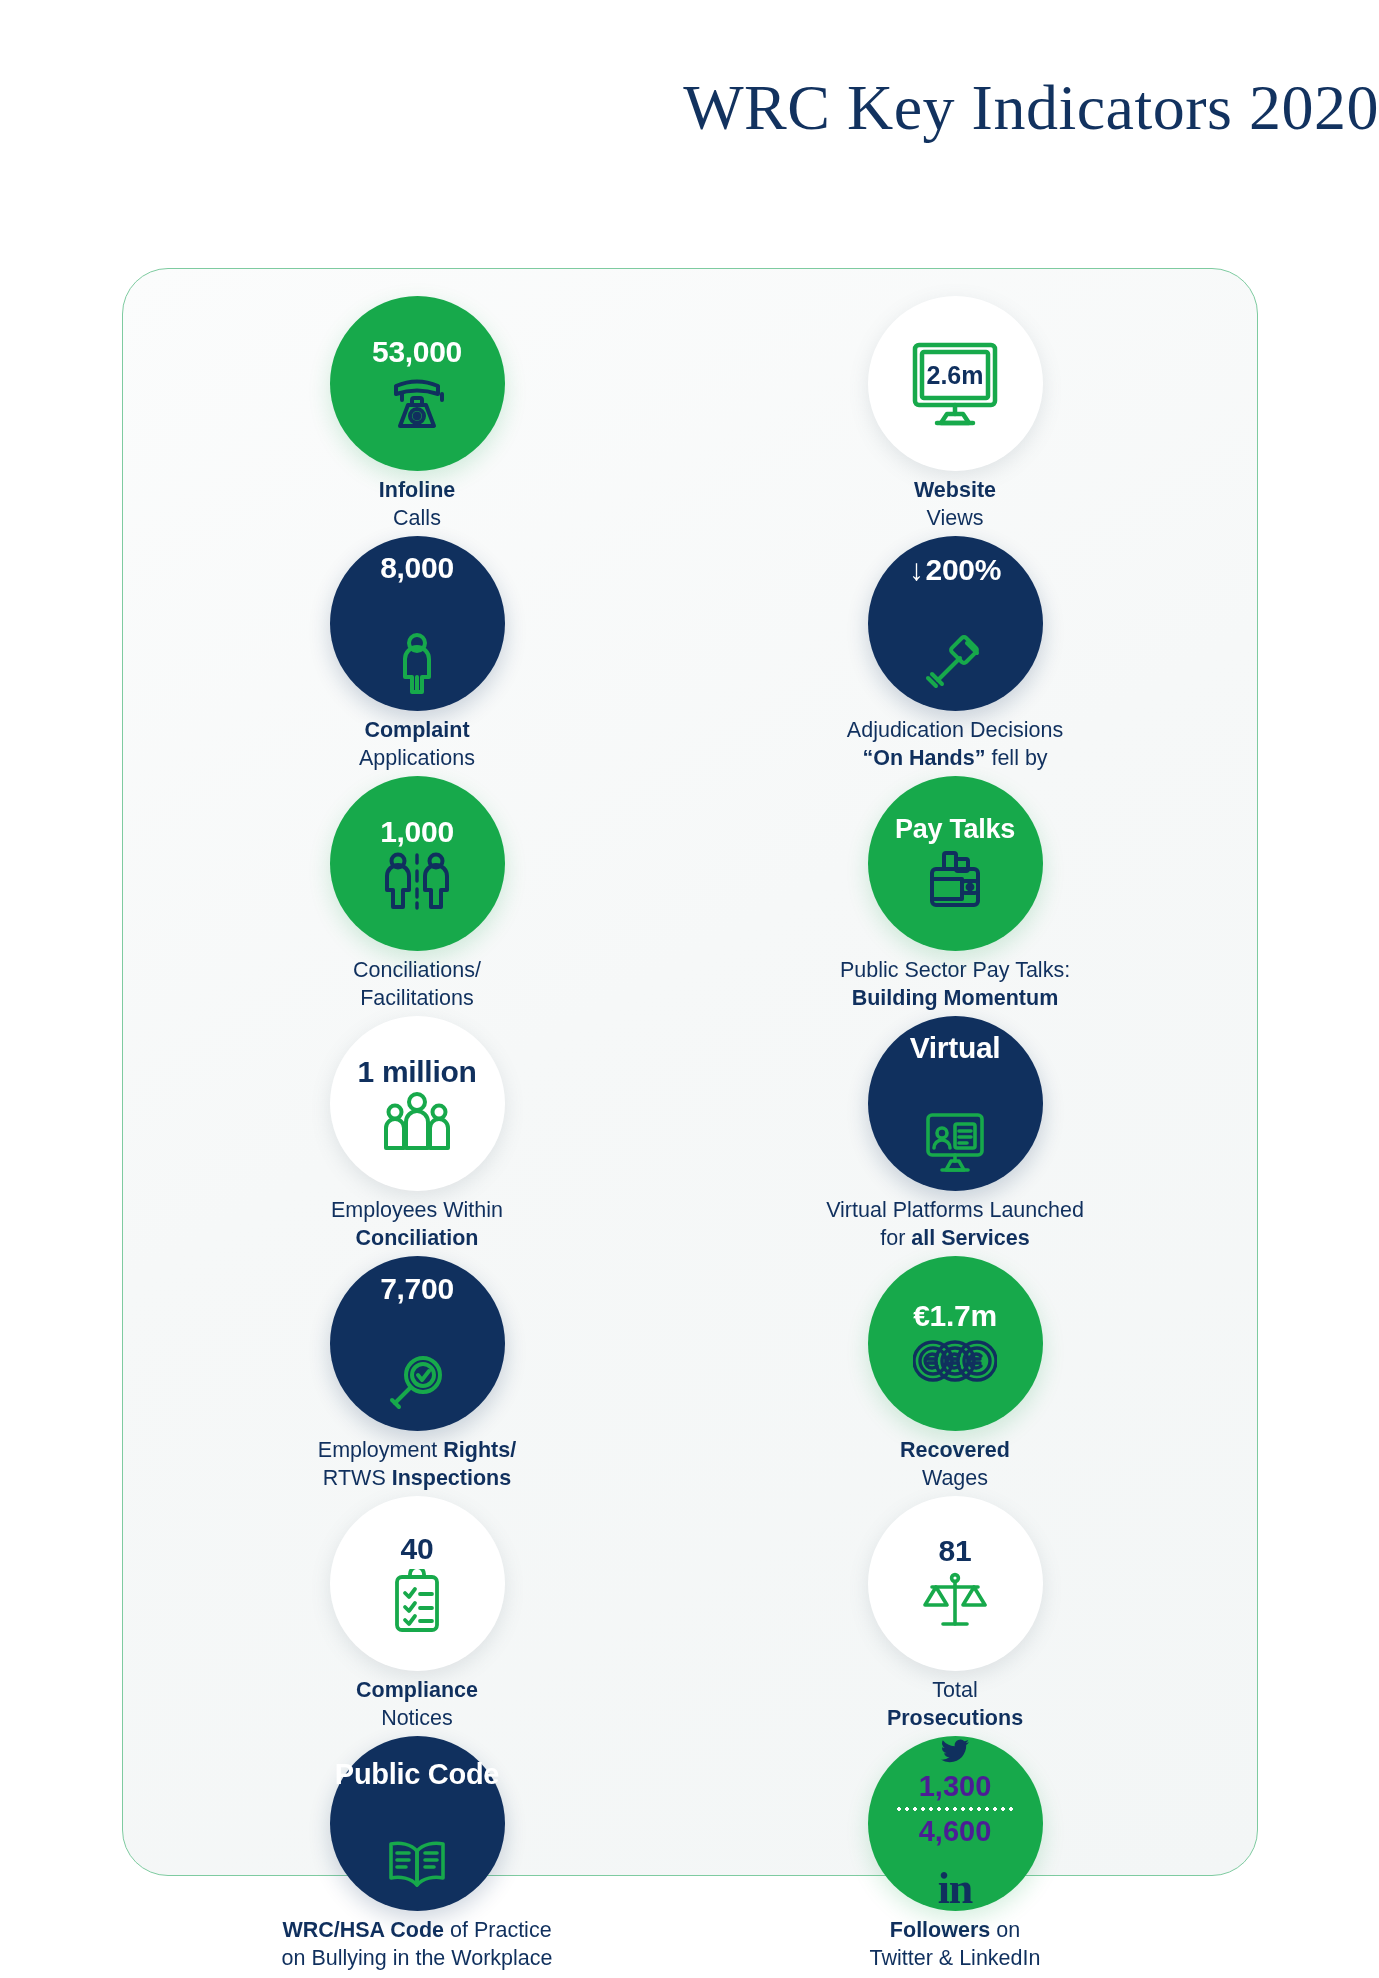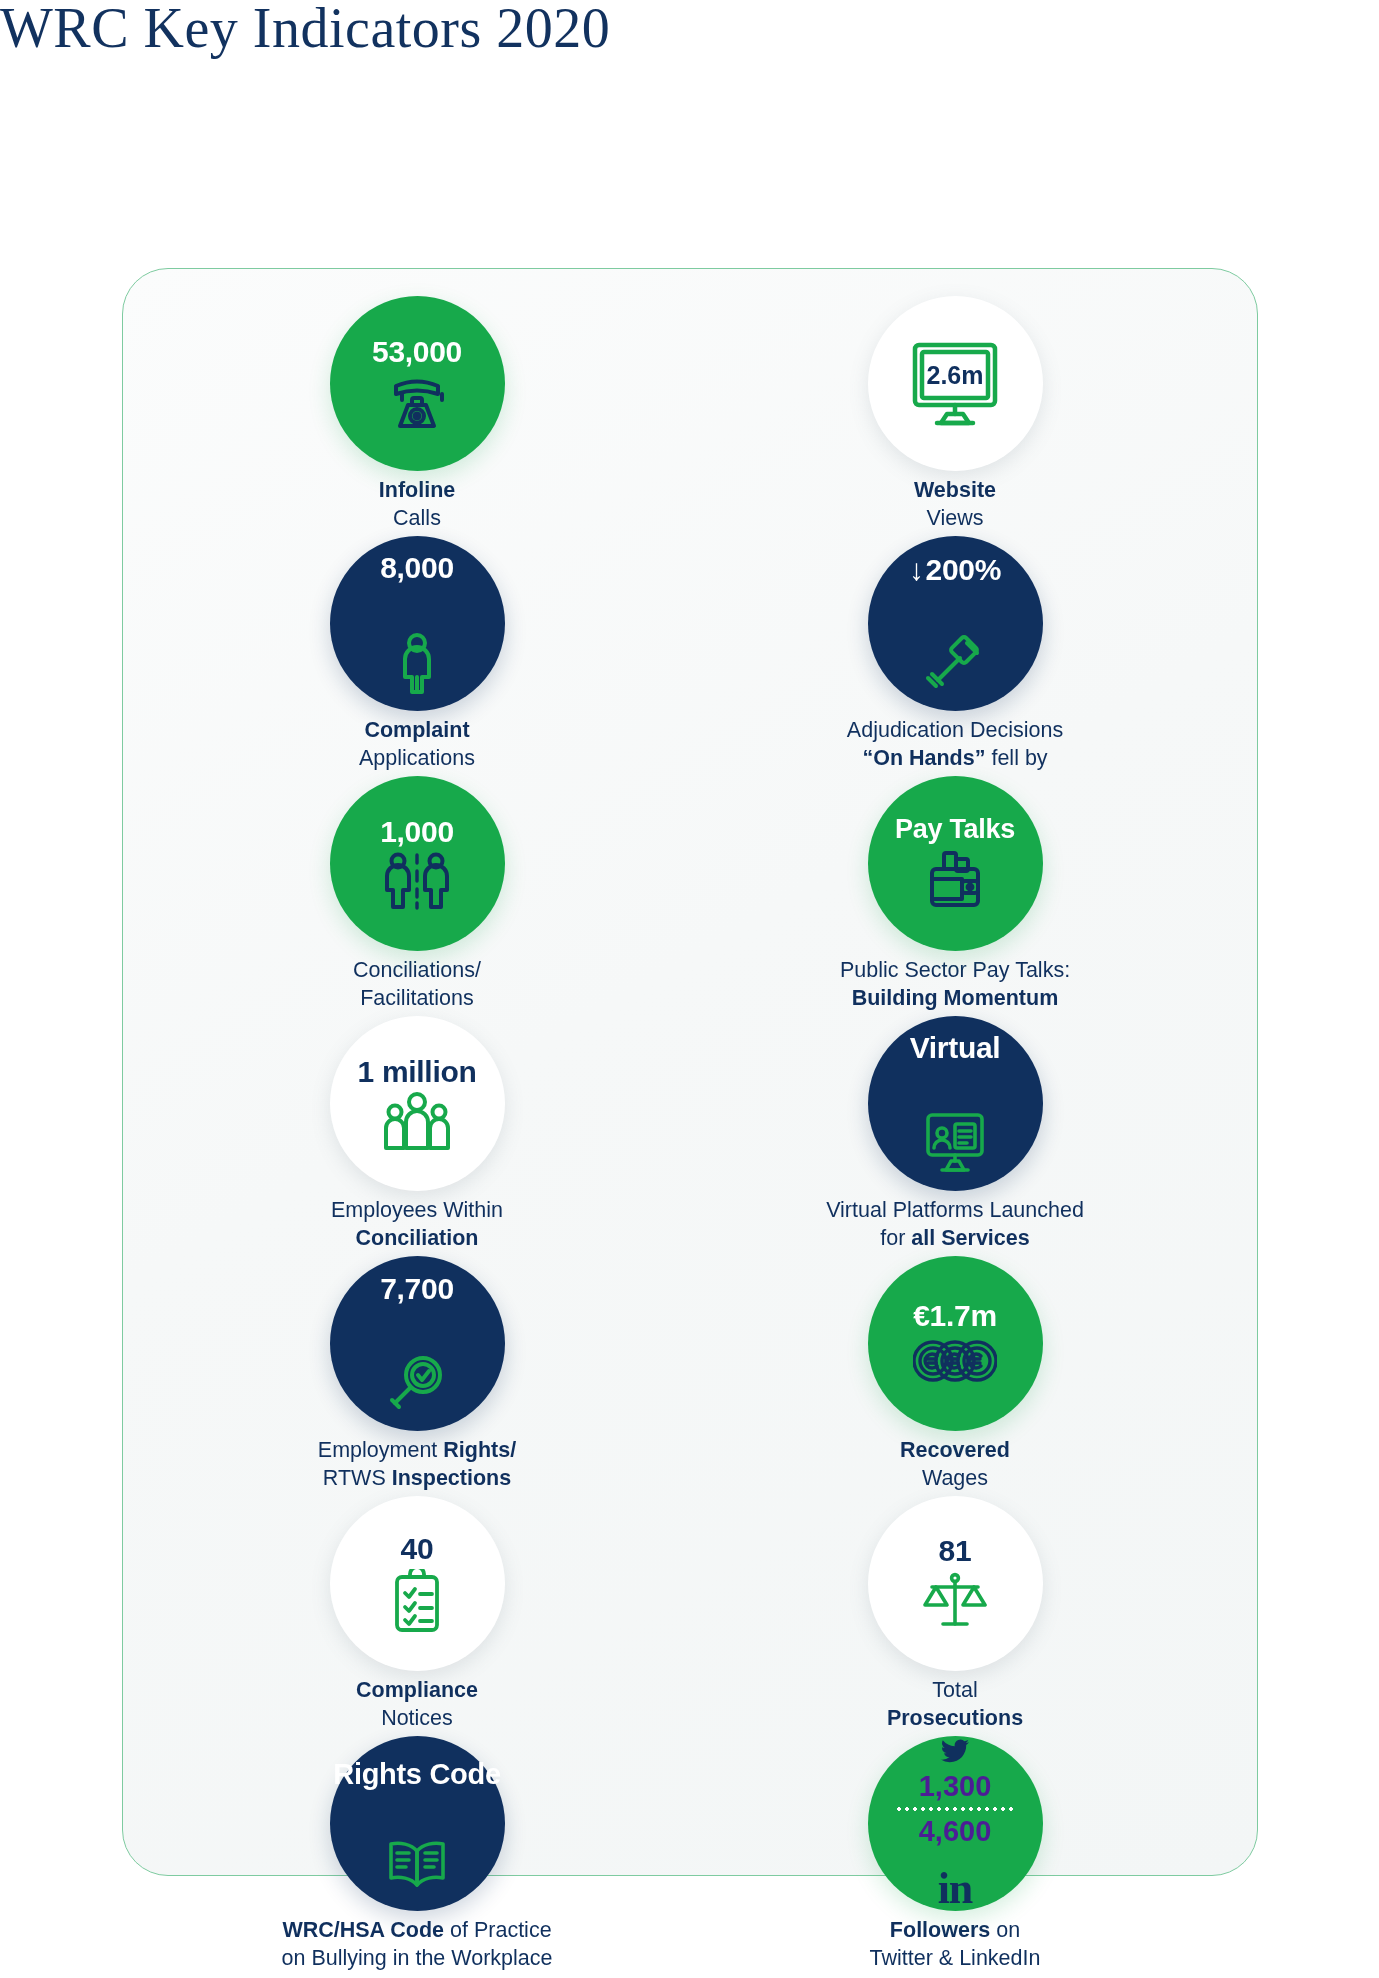--- a/index.html
+++ b/index.html
@@ -13,26 +13,27 @@
   }
 
   .page {
     width: 1379px;
     height: 1978px;
     position: relative;
     background: #ffffff;
   }
 
   .title {
-    text-align: left;
+    text-align: right;
     font-family: "Liberation Serif", serif;
-    font-size: 56px;
+    font-size: 64px;
     font-weight: 400;
     color: #12325f;
     letter-spacing: 0.5px;
+    padding-top: 76px;
     line-height: 1;
   }
 
   .panel {
     position: absolute;
     left: 122px;
     top: 268px;
     width: 1136px;
     height: 1608px;
     border: 1.5px solid #7ecba0;
@@ -394,21 +395,21 @@
       </div>
       <div class="caption">
         <span class="ln">Total</span>
         <span class="ln"><b>Prosecutions</b></span>
       </div>
     </div>
 
     <div class="cell">
       <div class="bubble navy">
         <div class="value two-line">
-          <span class="ln">Rights</span>
+          <span class="ln">Public</span>
           <span class="ln">Code</span>
         </div>
         <div class="icon-wrap">
           <svg width="62" height="48" viewBox="0 0 62 48" fill="none" stroke="#17a94b" stroke-width="3.6" stroke-linecap="round" stroke-linejoin="round">
             <path d="M31 12 C25 5 14 3 5 5 v34 c9 -2 20 0 26 7 z"></path>
             <path d="M31 12 C37 5 48 3 57 5 v34 c-9 -2 -20 0 -26 7 z"></path>
             <path d="M11 14 h12 M11 21 h12 M11 28 h9"></path>
             <path d="M39 14 h12 M39 21 h12 M39 28 h9"></path>
           </svg>
         </div>

